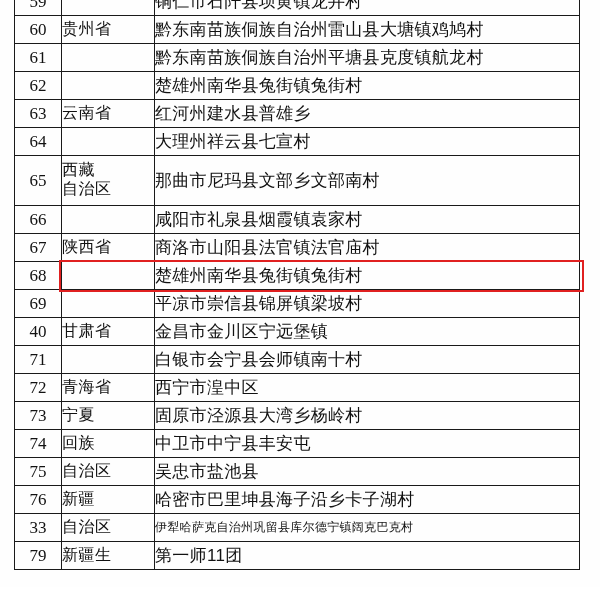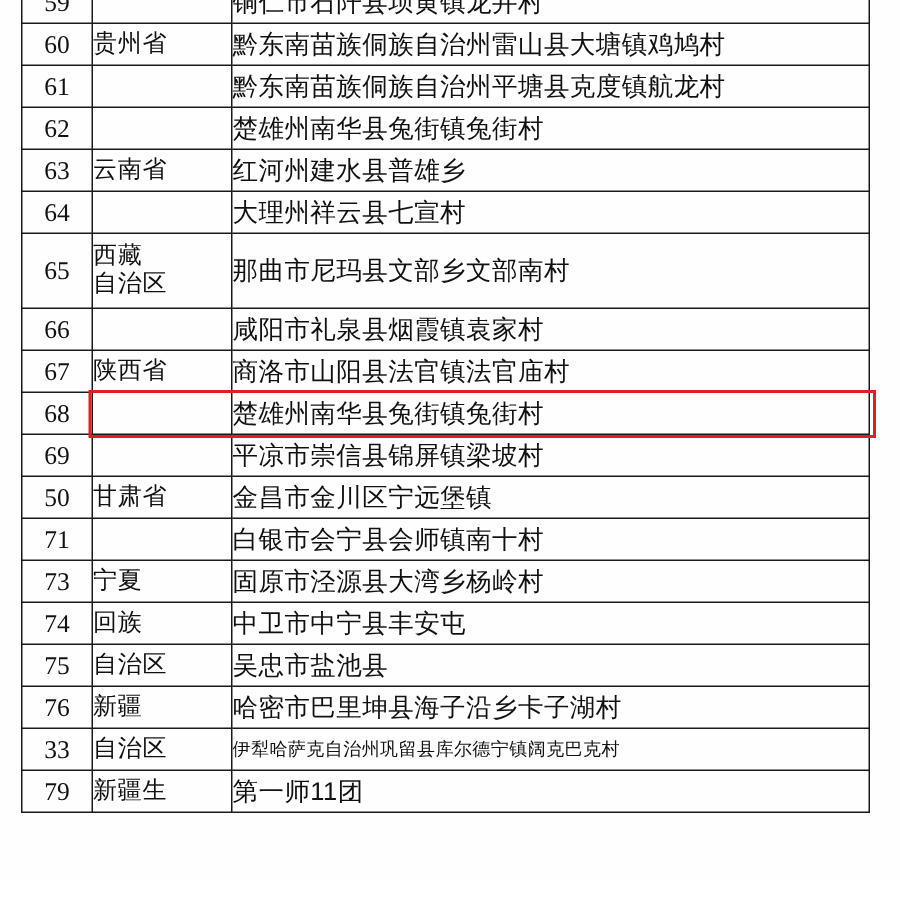--- a/index.html
+++ b/index.html
@@ -128,28 +128,33 @@
         <td class="c-num">68</td>
         <td class="c-prov"></td>
         <td class="c-name">楚雄州南华县兔街镇兔街村</td>
       </tr>
       <tr class="row">
         <td class="c-num">69</td>
         <td class="c-prov"></td>
         <td class="c-name">平凉市崇信县锦屏镇梁坡村</td>
       </tr>
       <tr class="row">
-        <td class="c-num">50</td>
+        <td class="c-num">40</td>
         <td class="c-prov">甘肃省</td>
         <td class="c-name">金昌市金川区宁远堡镇</td>
       </tr>
       <tr class="row">
         <td class="c-num">71</td>
         <td class="c-prov"></td>
         <td class="c-name">白银市会宁县会师镇南十村</td>
+      </tr>
+      <tr class="row">
+        <td class="c-num">72</td>
+        <td class="c-prov">青海省</td>
+        <td class="c-name">西宁市湟中区</td>
       </tr>
       <tr class="row">
         <td class="c-num">73</td>
         <td class="c-prov">宁夏</td>
         <td class="c-name">固原市泾源县大湾乡杨岭村</td>
       </tr>
       <tr class="row">
         <td class="c-num">74</td>
         <td class="c-prov">回族</td>
         <td class="c-name">中卫市中宁县丰安屯</td>

